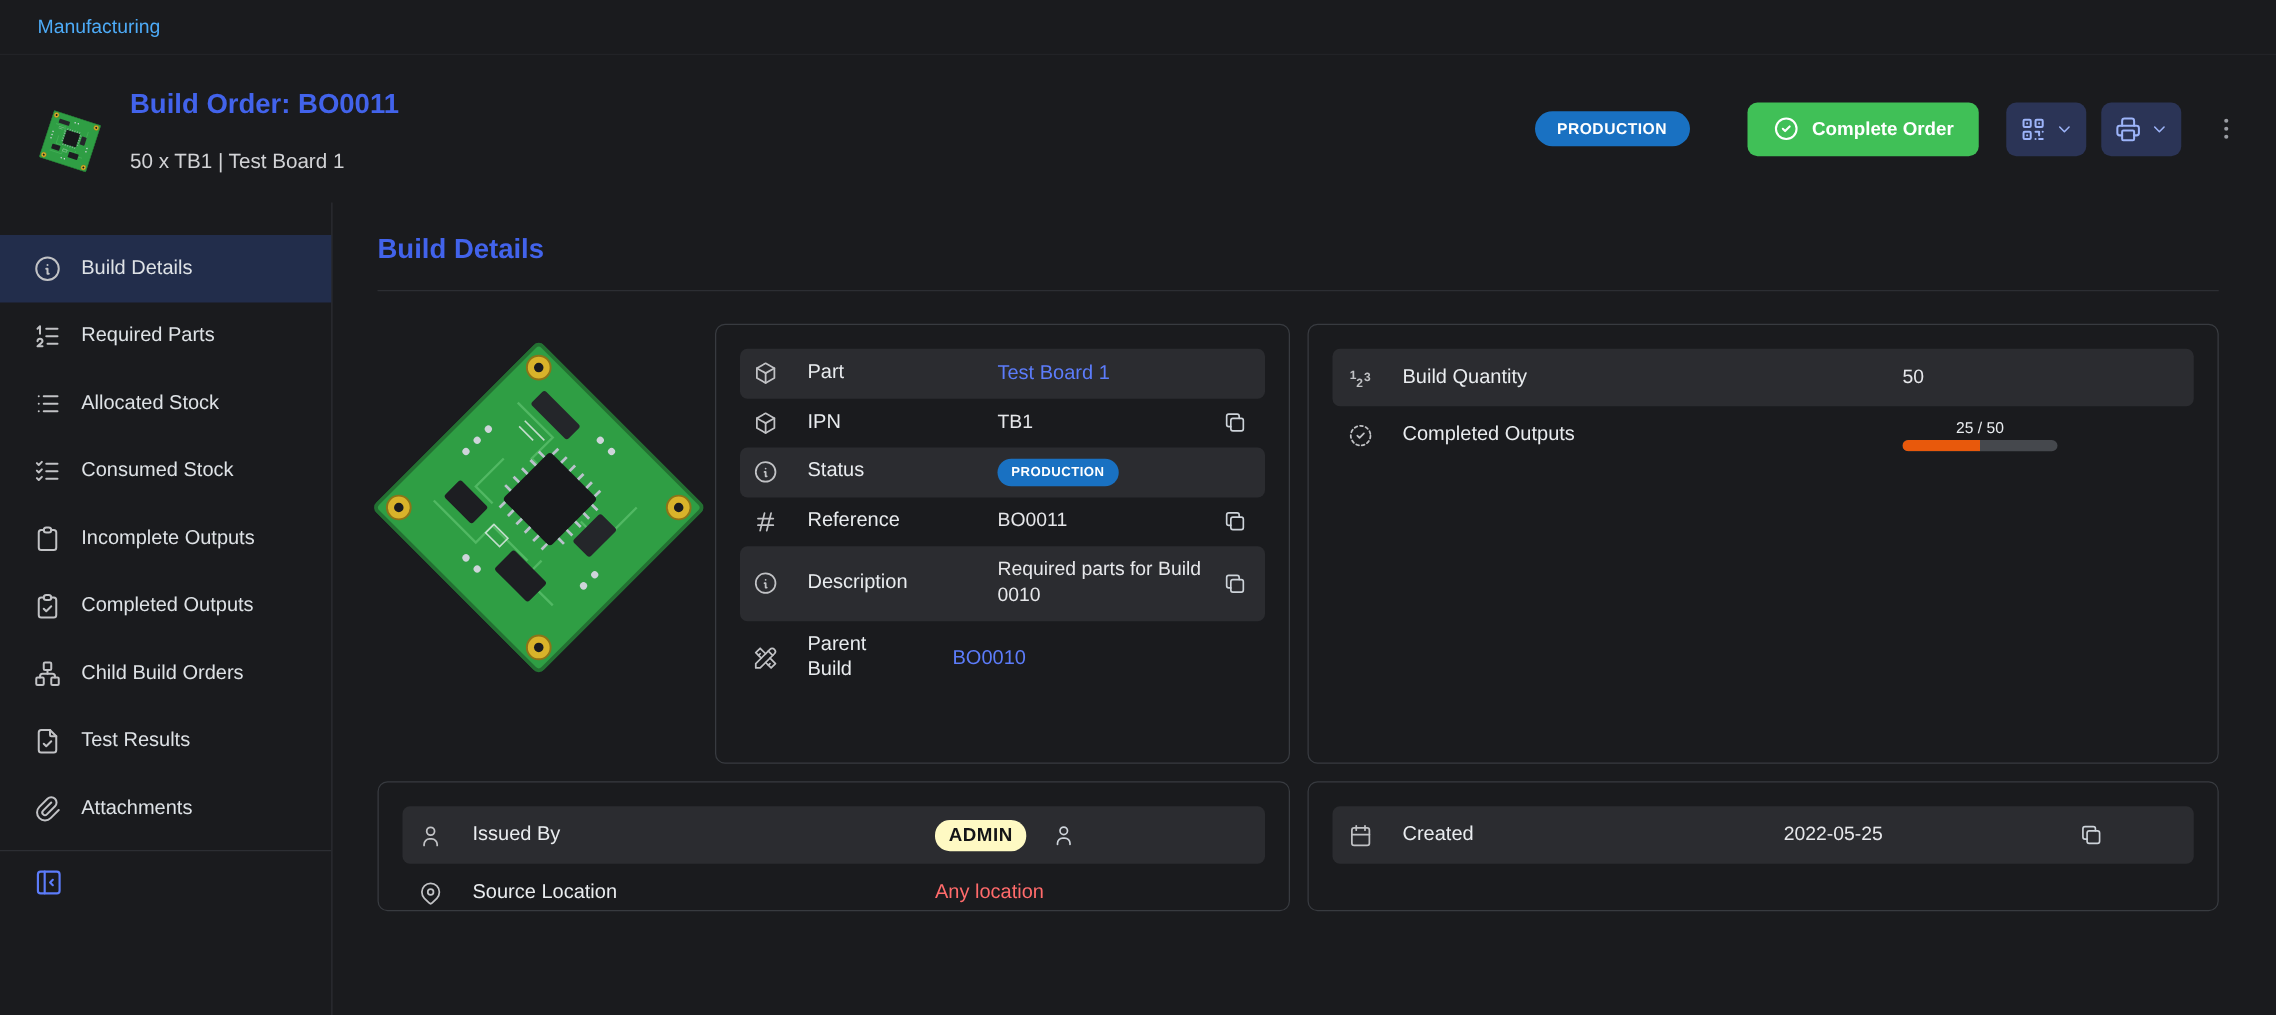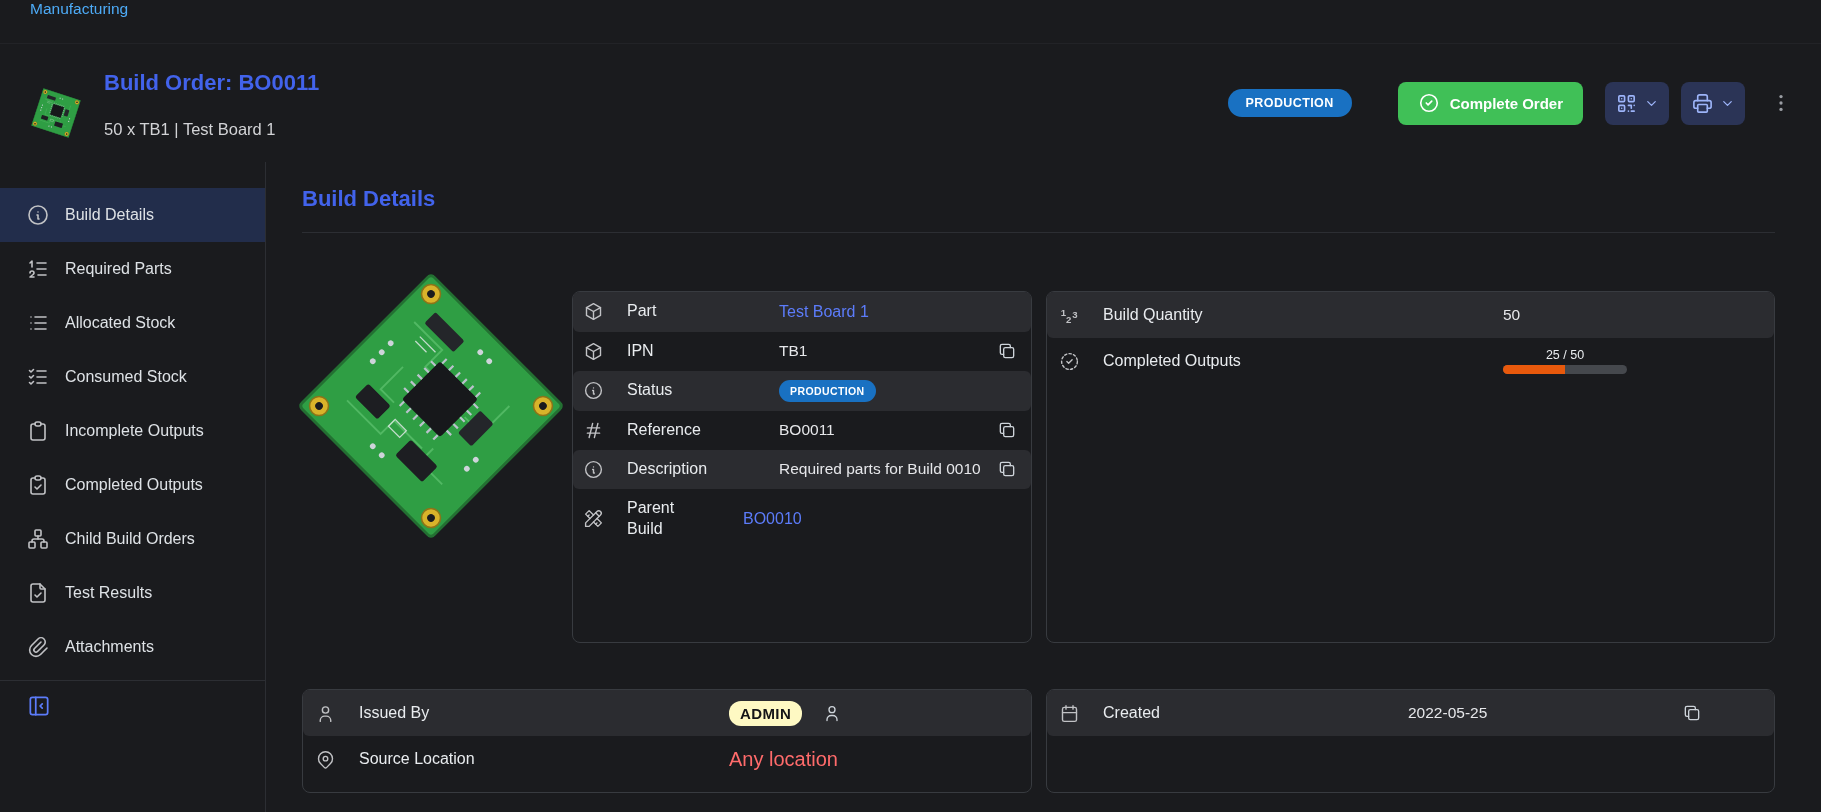--- a/index.html
+++ b/index.html
@@ -12,21 +12,21 @@
   html,body{width:1821px; height:812px; overflow:hidden;}
   body{
     background:var(--bg,#1a1b1e); color:var(--text,#e9ecef);
     font-family:"Liberation Sans", sans-serif;
   }
   svg{display:block;}
   button{font-family:inherit; background:none; border:none; cursor:pointer; color:inherit;}
   a{text-decoration:none; cursor:pointer;}
 
   
-  .breadcrumb-bar{height:44px; display:flex; padding:0 30px;
+  .breadcrumb-bar{height:44px; display:flex; align-items:center; padding:0 30px;
     border-bottom:1px solid #222327;}
   .breadcrumb-link{color:var(--breadcrumb-blue,#4dabf7); font-size:15.5px;}
 
   
   .page-header{height:118px; display:flex; align-items:center; justify-content:space-between;
     padding:0 26px 0 30px;}
   .header-left{display:flex; align-items:flex-end; gap:22px;}
   .thumb{width:52px; height:52px; display:flex; align-items:center; justify-content:center; margin-top:4px;}
   .thumb svg{width:40px; height:40px; transform:rotate(18deg);}
   .page-title{color:var(--heading-blue,#4263eb); font-size:22px; font-weight:700; margin-top:2px;}
@@ -66,21 +66,21 @@
   .grid{display:flex; gap:14px; margin-top:26px;}
   .col{display:flex; flex-direction:column; gap:14px;}
   .col-a{width:730px; flex:none;}
   .col-b{flex:1;}
   .row1{display:flex; gap:12px; align-items:stretch;}
 
   .pcb-stage{width:258px; flex:none; display:flex; justify-content:center; padding-top:52px;}
   .pcb-large{width:190px; height:190px; transform:rotate(45deg);}
   .pcb-large svg{width:190px; height:190px;}
 
-  .panel{border:1px solid var(--panel-border,#383b40); border-radius:8px; padding:0; background:var(--bg,#1a1b1e);margin-top:32px;}
+  .panel{border:1px solid var(--panel-border,#383b40); border-radius:8px; padding:19px; background:var(--bg,#1a1b1e);}
   .details-panel{flex:1; min-height:352px;}
   .qty-panel{min-height:352px;}
   .panel-sm{height:104px;}
 
   
   .d-row{display:flex; align-items:center; padding:9px 10px; border-radius:6px; font-size:16px;}
   .d-row.striped{background:var(--stripe,#2b2c30);}
   .row-icon{width:44px; flex:none; color:var(--text-dim,#c1c2c5); display:flex; align-items:center;}
   .row-icon svg{width:21px; height:21px;}
   .d-label{width:96px; flex:none; margin-right:56px; color:var(--text,#e9ecef); line-height:1.3;}
@@ -101,21 +101,21 @@
 
   .progress-wrap{display:flex; flex-direction:column; align-items:center; gap:3px; width:124px;}
   .progress-label{font-size:12.5px; color:#e9ecef;}
   .progress-track{width:124px; height:9px; border-radius:5px; background:#45484d; overflow:hidden;}
   .progress-fill{height:100%; background:var(--orange,#e8590c);}
 
   .admin-badge{display:inline-block; background:#fef9c3; color:#141517; font-size:15px; font-weight:700;
     letter-spacing:.4px; padding:4px 11px; border-radius:12px;}
   .inline-user{margin-left:20px; color:#ced4da;}
   .inline-user svg{width:20px; height:20px;}
-  .red-text{color:var(--red,#ff6b6b); font-size:20px;}
+  .red-text{color:var(--red,#ff6b6b); font-size:16px;}
   .created-copy{margin-left:auto; margin-right:56px;}
 </style>
 </head>
 <body>
 
 <svg width="0" height="0" style="position:absolute" aria-hidden="true">
   <symbol id="pcb" viewBox="0 0 120 120">
     <rect x="1" y="1" width="118" height="118" rx="3" fill="#2f9e44" stroke="#237032" stroke-width="2"></rect>
     <g stroke="#51b863" stroke-width="1.2" fill="none">
       <path d="M15 30h25v15h20"></path>

